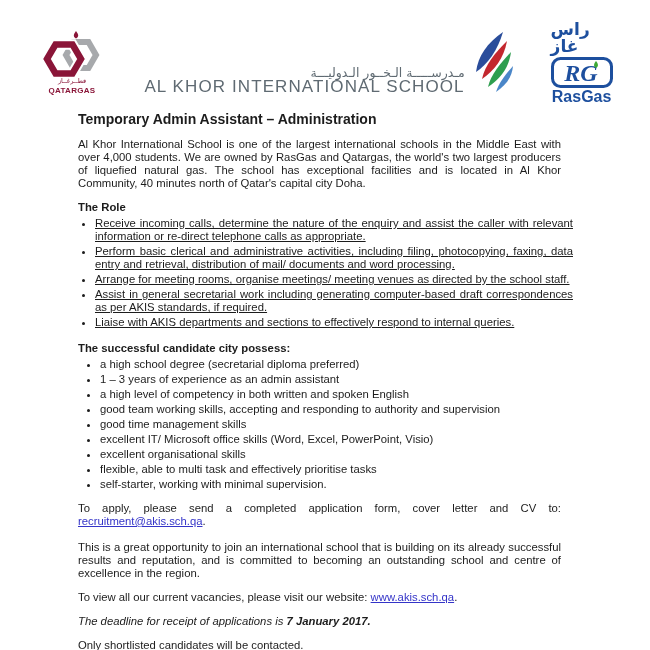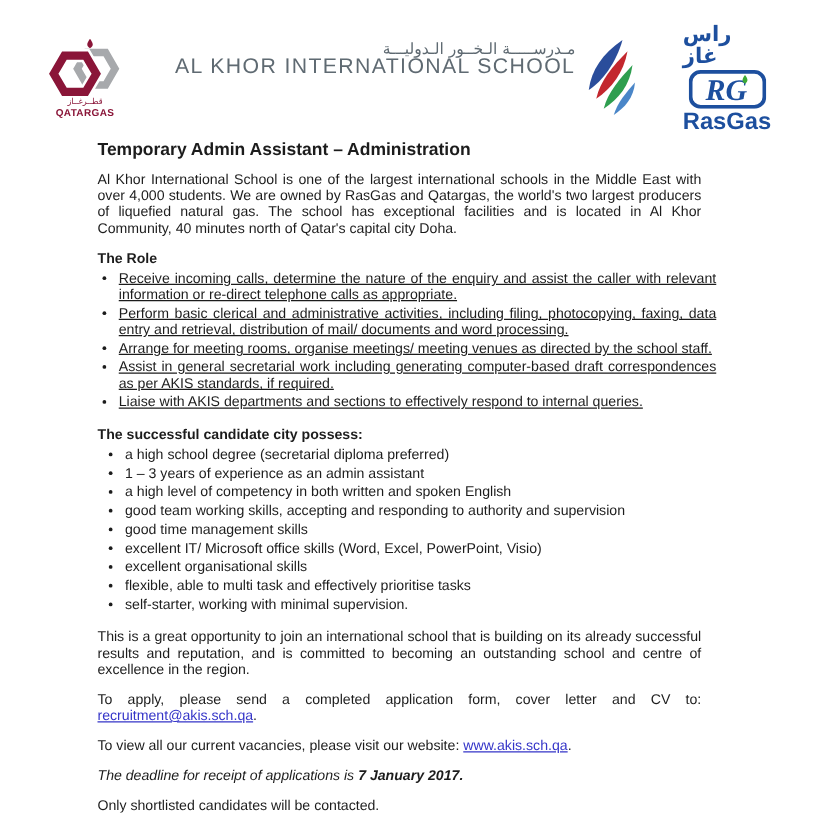--- a/index.html
+++ b/index.html
@@ -10,27 +10,27 @@
   }
   .page{padding:0 77px 0 78px;}
 
   
   .header{
     display:flex;align-items:center;justify-content:center;
     gap:18px;margin:27px 0 0 0;height:72px;
   }
   .vdivider{width:1px;height:54px;background:#5b6067;}
   .qg-logo svg{display:block;}
-  .akis-block{display:flex;align-items:flex-start;gap:8px;}
+  .akis-block{display:flex;align-items:flex-end;gap:8px;}
   .akis-text{text-align:right;color:#5f6a72;}
   .akis-arabic{font-family:"DejaVu Sans",sans-serif;font-size:12.5px;line-height:14px;}
   .akis-english{font-size:17px;letter-spacing:1.1px;line-height:14px;white-space:nowrap;}
   .rasgas-block{display:flex;flex-direction:column;align-items:center;line-height:1;}
   .rg-arabic{font-family:"DejaVu Sans",sans-serif;color:#1d4f9e;font-weight:bold;font-size:17px;margin-bottom:2px;}
-  .rg-name{color:#1d4f9e;font-weight:bold;font-size:19px;margin-top:1px;}
+  .rg-name{color:#1d4f9e;font-weight:bold;font-size:16px;margin-top:1px;}
 
   
   .doc-title{
     text-align:left;font-weight:bold;font-size:14px;line-height:16px;
     margin:12px 0 0 0;
   }
   p{margin:11px 12px 0 0;}
   .just{text-align:justify;}
   .section-head{font-weight:bold;margin-top:11px;}
   ul{margin:3px 0 0 0;list-style:disc outside;}
@@ -113,23 +113,23 @@
     <li>1 – 3 years of experience as an admin assistant</li>
     <li>a high level of competency in both written and spoken English</li>
     <li>good team working skills, accepting and responding to authority and supervision</li>
     <li>good time management skills</li>
     <li>excellent IT/ Microsoft office skills (Word, Excel, PowerPoint, Visio)</li>
     <li>excellent organisational skills</li>
     <li>flexible, able to multi task and effectively prioritise tasks</li>
     <li>self-starter, working with minimal supervision.</li>
   </ul>
 
+  <p class="just"><span>To apply, please send a completed application form, cover letter and CV to:</span> <a href="#">recruitment@akis.sch.qa</a><span>.</span></p>
+
   <p class="just" style="margin-top:13px;">This is a great opportunity to join an international school that is building on its already successful results and reputation, and is committed to becoming an outstanding school and centre of excellence in the region.</p>
-
-  <p class="just"><span>To apply, please send a completed application form, cover letter and CV to:</span> <a href="#">recruitment@akis.sch.qa</a><span>.</span></p>
 
   <p><span>To view all our current vacancies, please visit our website:</span> <a href="#">www.akis.sch.qa</a><span>.</span></p>
 
   <p class="deadline"><span>The deadline for receipt of applications is </span><b>7 January 2017</b><b>.</b></p>
 
   <p>Only shortlisted candidates will be contacted.</p>
 
 </div>
 
 </body></html>

